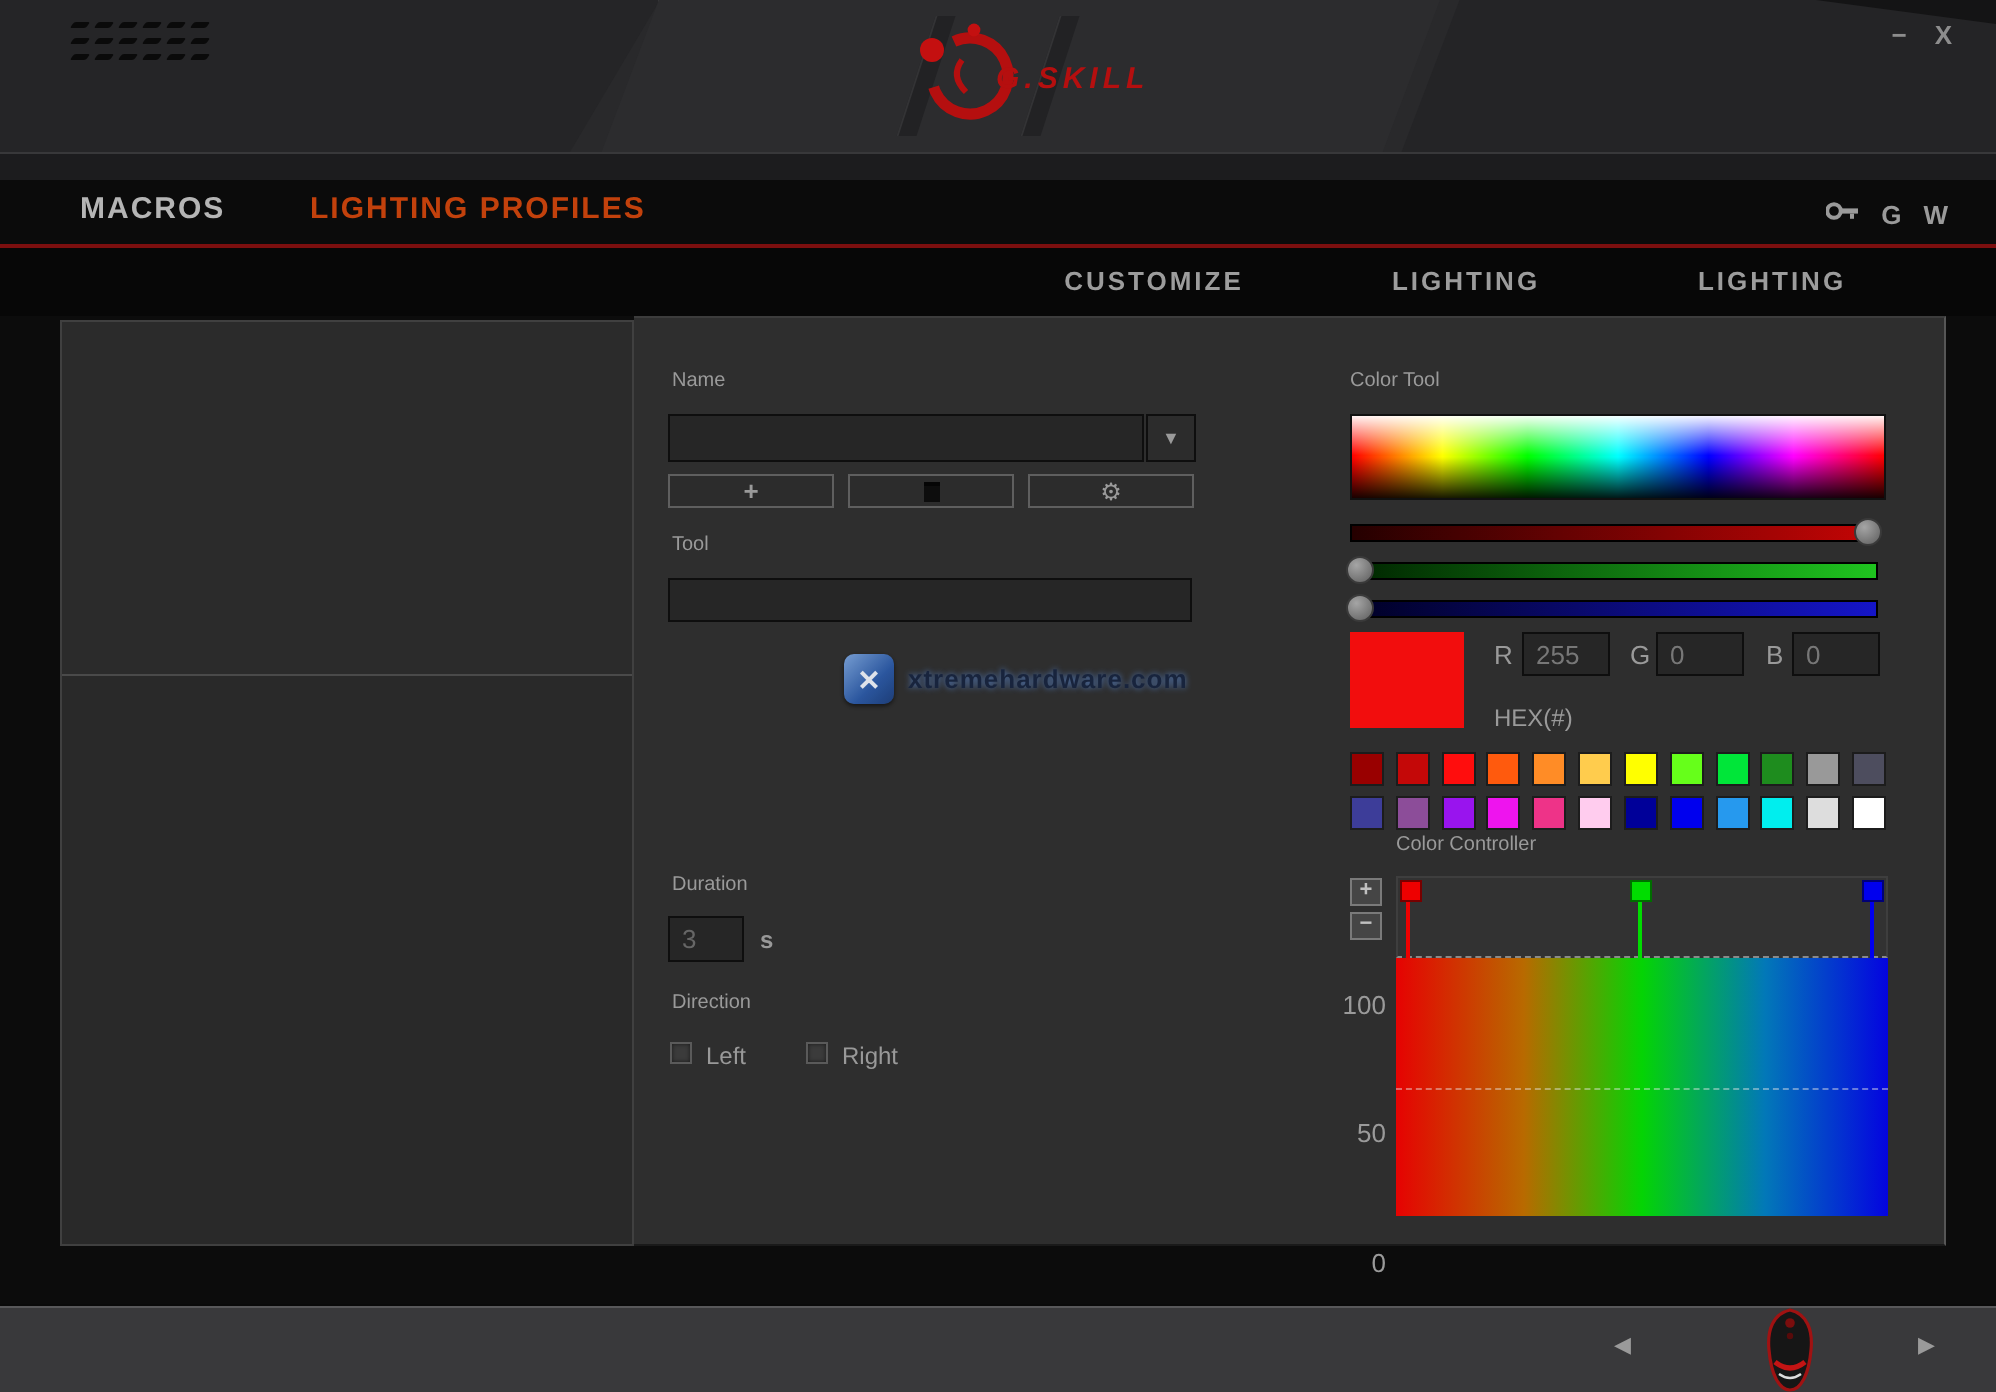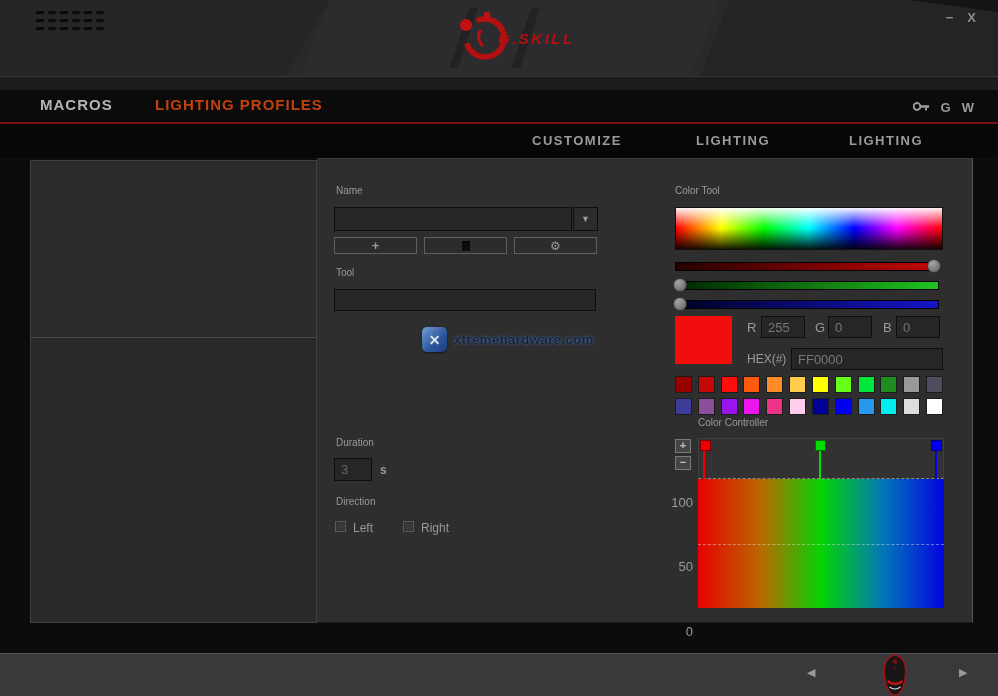--- a/index.html
+++ b/index.html
@@ -257,21 +257,20 @@
     <div id="preview" style="background: rgb(242, 13, 13);"></div>
 
     <div class="rgb-lbl" id="r-lbl">R</div>
     <input class="field rgb-in" id="r-in" value="255" style="">
     <div class="rgb-lbl" id="g-lbl">G</div>
     <input class="field rgb-in" id="g-in" value="0" style="">
     <div class="rgb-lbl" id="b-lbl">B</div>
     <input class="field rgb-in" id="b-in" value="0" style="">
 
     <div class="lbl" id="hex-lbl">HEX(#)</div>
-    <input class="field" id="hex-in" value="FF0000" style="">
 
     <div class="swrow" id="swrow0">
         <div class="swatch" style="background: rgb(153, 0, 0);"></div>
         <div class="swatch" style="background: rgb(196, 8, 8);"></div>
         <div class="swatch" style="background: rgb(255, 13, 13);"></div>
         <div class="swatch" style="background: rgb(255, 90, 13);"></div>
         <div class="swatch" style="background: rgb(255, 140, 38);"></div>
         <div class="swatch" style="background: rgb(255, 204, 77);"></div>
         <div class="swatch" style="background: rgb(255, 255, 0);"></div>
         <div class="swatch" style="background: rgb(102, 255, 26);"></div>

